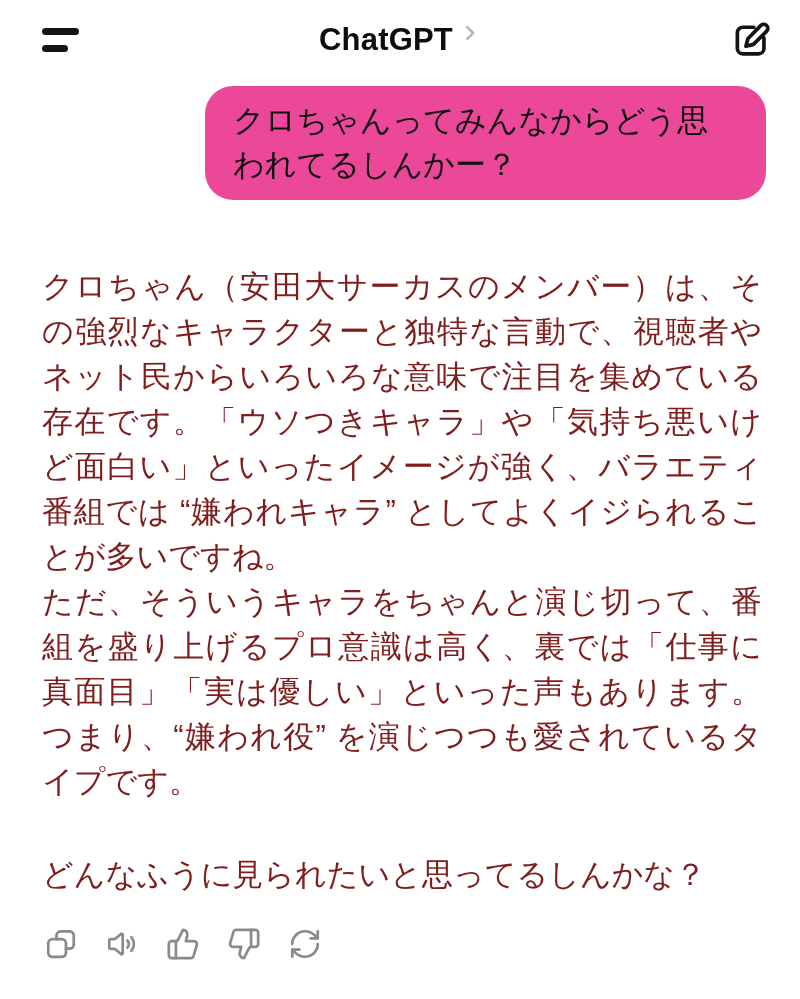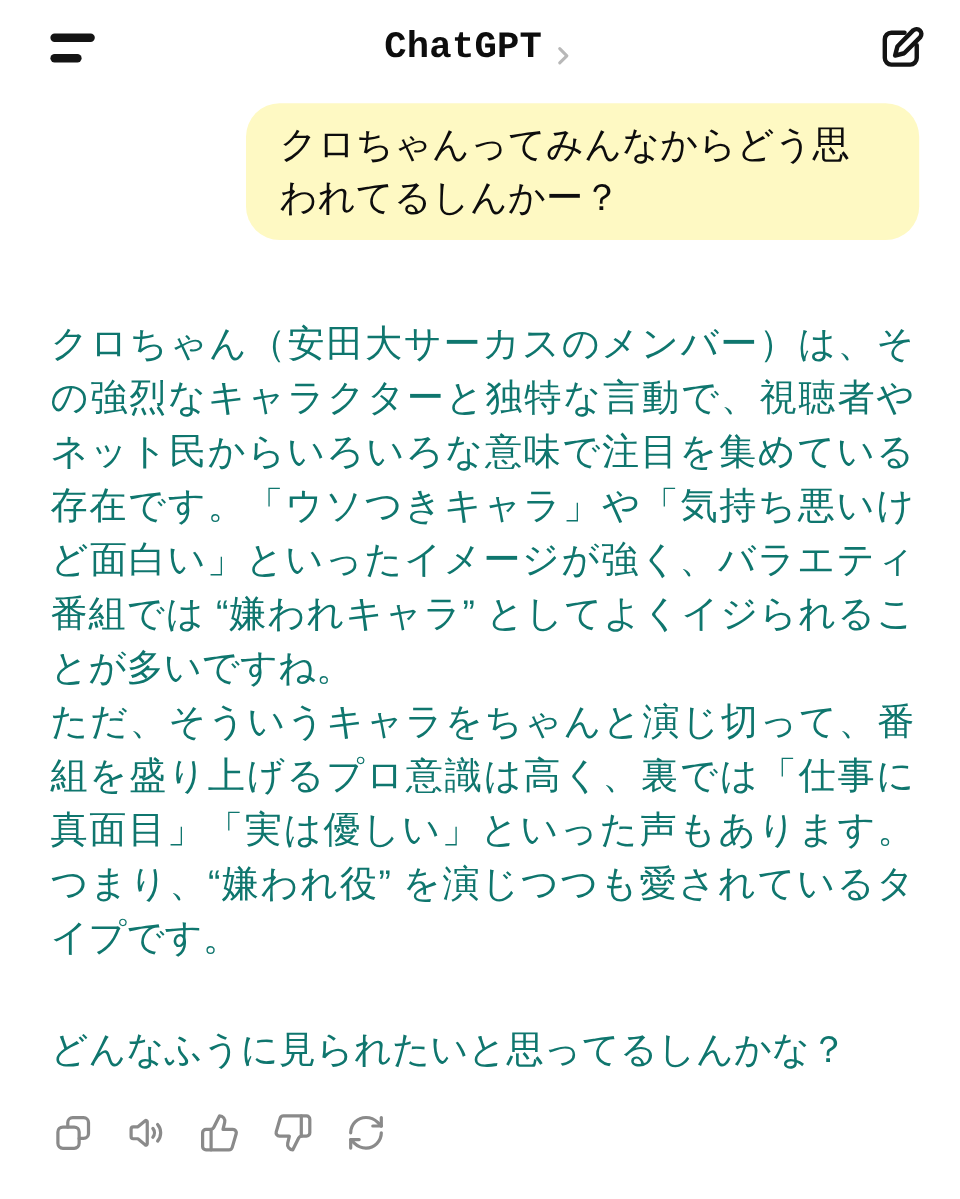--- a/index.html
+++ b/index.html
@@ -24,50 +24,50 @@
     background: none; border: none; cursor: pointer;
     display: flex; flex-direction: column; gap: 10px;
     padding: 4px 0; width: 40px; align-items: flex-start;
   }
   .menu-line { display: block; height: 7px; border-radius: 4px; background: #141414; }
   .menu-line.l1 { width: 37px; }
   .menu-line.l2 { width: 26px; }
   .title-wrap {
     position: absolute; left: 50%; top: 50%;
     transform: translate(-50%, -50%);
-    display: flex; align-items: flex-end; gap: 6px;
-    cursor: pointer; background: none; border: none; font-family: Liberation Mono, monospace;
+    display: flex; align-items: flex-start; gap: 6px;
+    cursor: pointer; background: none; border: none;
   }
   .app-title { font-size: 31px; font-weight: 700; color: #0d0d0d; letter-spacing: 0.2px; }
   .compose-btn {
     margin-left: auto; background: none; border: none; cursor: pointer;
     width: 46px; height: 46px; display: flex; align-items: center; justify-content: center;
   }
 
   
   main.conversation { padding: 0; }
   .user-row {
     display: flex; justify-content: flex-end;
     padding: 6px 34px 0 0;
   }
   .bubble {
-    background: #fef9c3;
+    background: #ec4899;
     border-radius: 28px;
     width: 561px;
     padding: 13px 28px;
     font-size: 31px;
     line-height: 44px;
     color: #0d0d0d;
     word-break: break-all;
   }
   .assistant {
     margin: 64px 38px 0 42px;
     font-size: 31px;
     line-height: 45px;
-    color: #0f766e;
+    color: #7f1d1d;
   }
   .assistant p {
     text-align: justify;
     text-justify: inter-ideograph;
     word-break: break-all;
   }
   .assistant p + p.para2 { }
   .assistant p + p.para3 { margin-top: 48px; }
 
   

